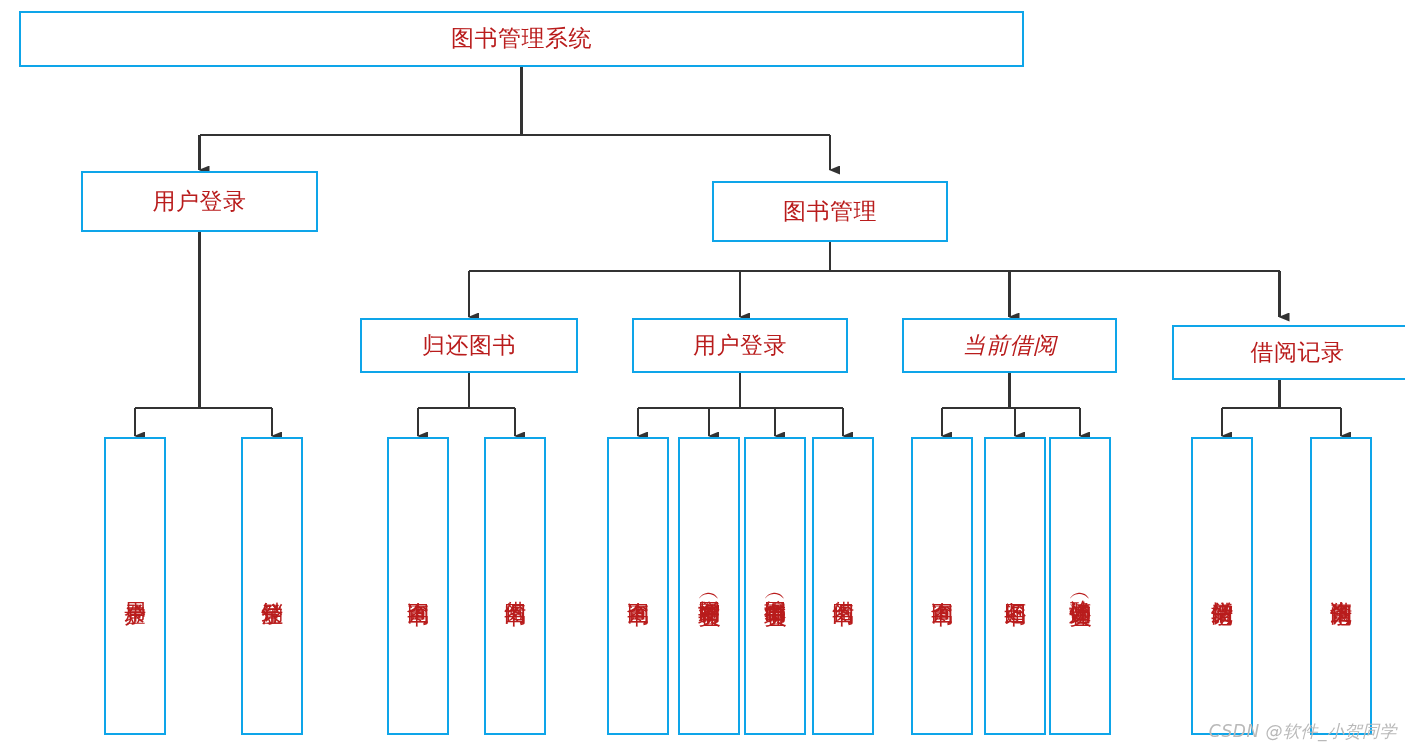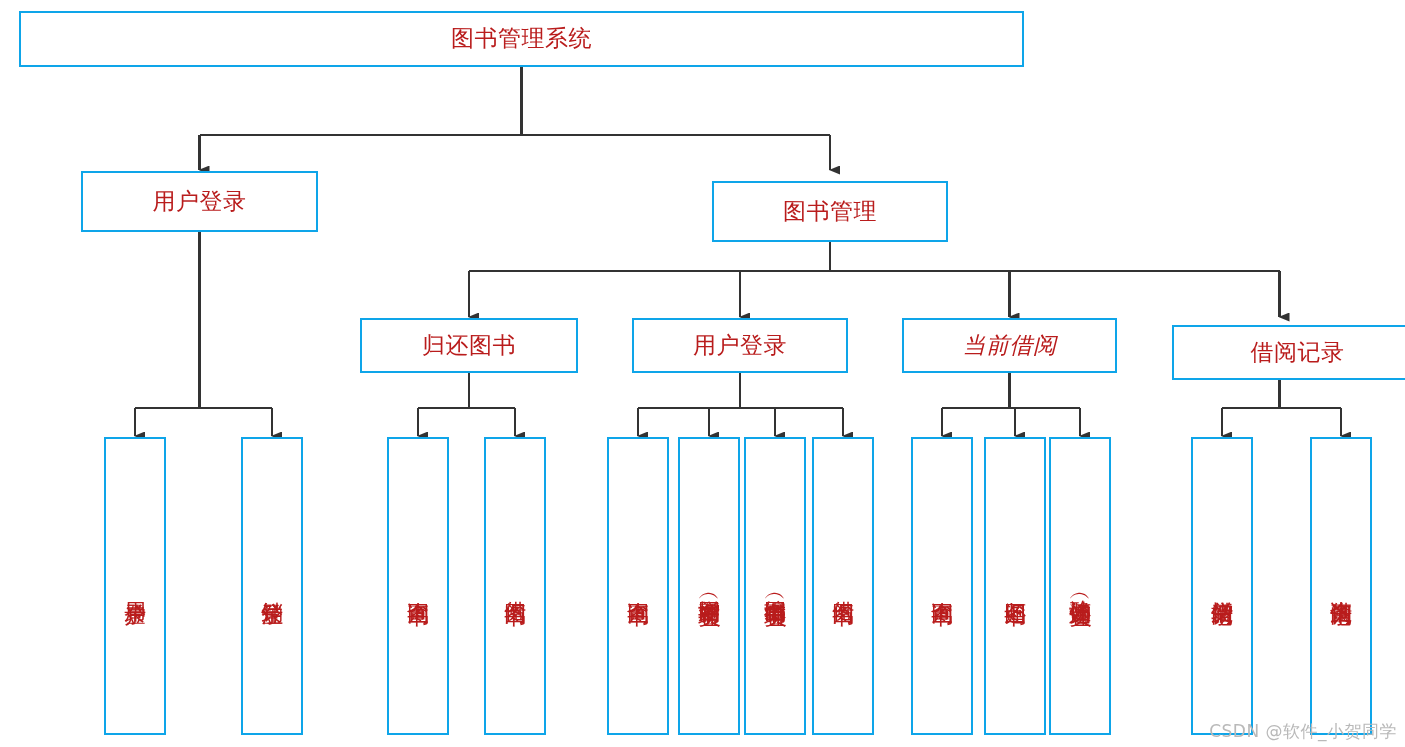--- a/index.html
+++ b/index.html
@@ -54,20 +54,21 @@
   }
   #watermark {
     position: absolute;
     right: 8px;
     bottom: 4px;
     font-size: 17px;
     color: #b9b9b9;
     letter-spacing: 0.5px;
     white-space: nowrap;
     pointer-events: none;
+    font-style: italic;
   }
 </style>
 </head>
 <body>
 
 <div id="diagram-root">
 
   <svg id="edge-layer" viewBox="0 0 1405 747" xmlns="http://www.w3.org/2000/svg">
     <defs>
       <marker id="arrowhead" markerWidth="9" markerHeight="11" refX="4.5" refY="10" orient="auto" markerUnits="userSpaceOnUse">

